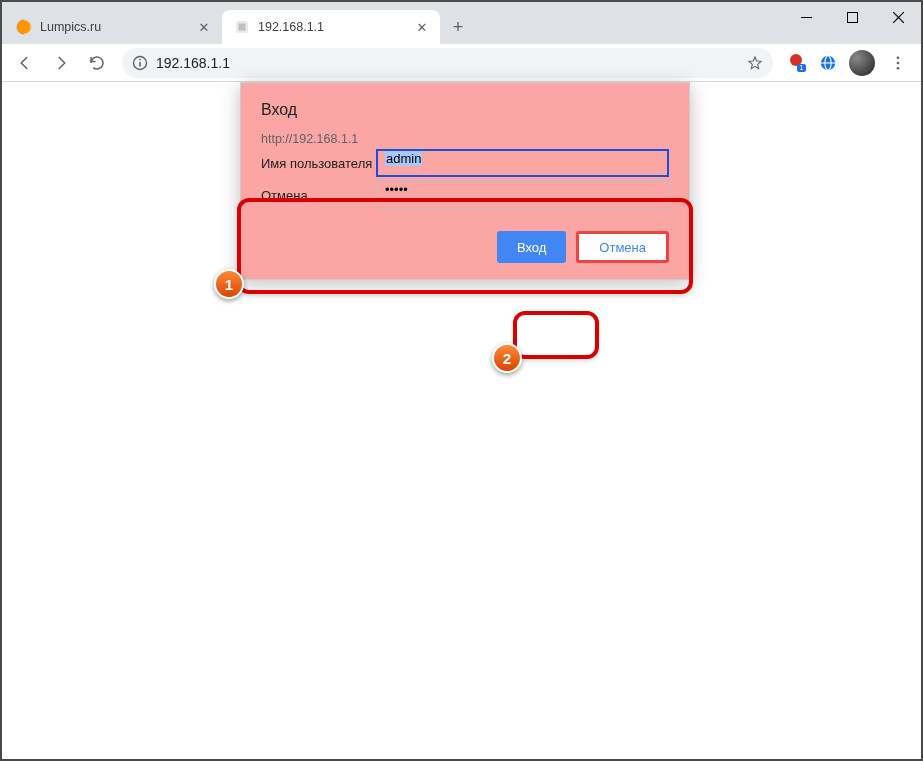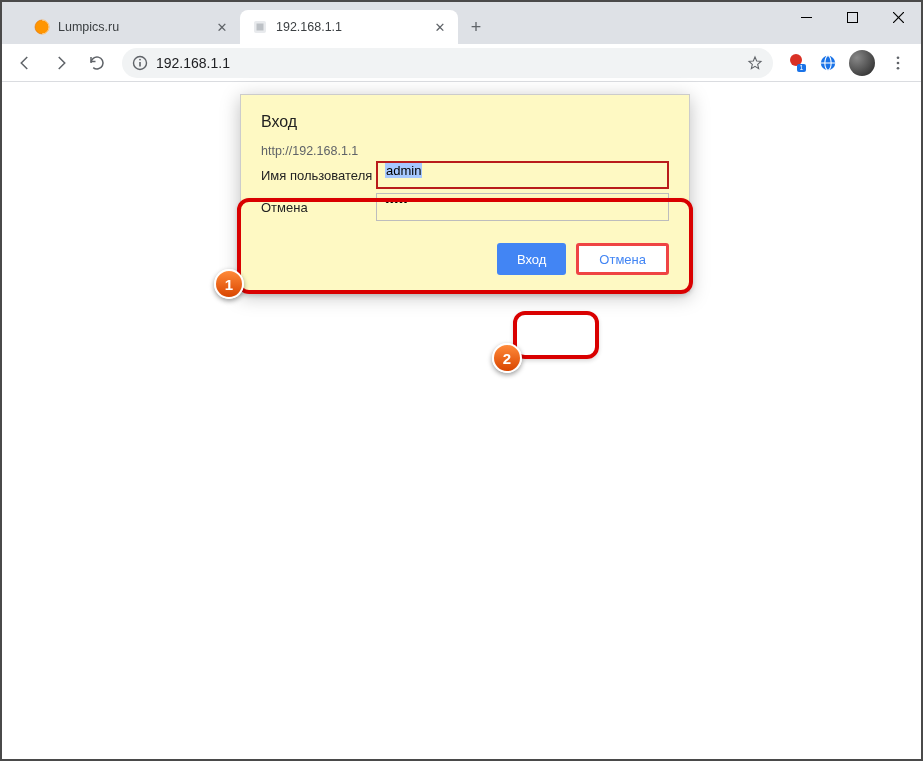--- a/index.html
+++ b/index.html
@@ -1,20 +1,20 @@
 <!DOCTYPE html>
 <html><head>
 <meta charset="utf-8">
 <style>
   * { box-sizing: border-box; margin: 0; padding: 0; font-family: "Segoe UI", Arial, sans-serif; }
   body { background: #fff; width: 923px; height: 761px; overflow: hidden; border: 2px solid #4a4a4a; position: relative; }
 
   
   .titlebar { height: 42px; background: #dee1e6; display: flex; align-items: flex-end; position: relative; }
-  .tabs { display: flex; align-items: flex-end; padding-left: 20px; gap: 0; flex: 1; height: 100%; }
+  .tabs { display: flex; align-items: flex-end; padding-left: 2px; gap: 0; flex: 1; height: 100%; }
   .tab { display: flex; align-items: center; height: 34px; padding: 0 10px 0 12px; width: 218px; font-size: 12.5px; color: #3c4043; cursor: pointer; position: relative; border-top-left-radius: 8px; border-top-right-radius: 8px; }
   .tab.inactive { background: transparent; }
   .tab.active { background: #fff; }
   .tab .favicon { width: 16px; height: 16px; margin-right: 8px; flex-shrink: 0; }
   .tab .title { flex: 1; white-space: nowrap; overflow: hidden; text-overflow: ellipsis; }
   .tab .close { width: 16px; height: 16px; display: flex; align-items: center; justify-content: center; color: #5f6368; font-size: 13px; margin-left: 6px; }
   .newtab { width: 28px; height: 28px; display: flex; align-items: center; justify-content: center; color: #5f6368; font-size: 18px; margin-left: 4px; margin-bottom: 3px; cursor: pointer; }
   .win-controls { display: flex; height: 100%; align-items: flex-start; }
   .win-btn { width: 46px; height: 30px; display: flex; align-items: center; justify-content: center; color: #333; cursor: pointer; }
   .win-btn svg { width: 11px; height: 11px; }
@@ -27,27 +27,27 @@
   .omnibox .info-icon { width: 16px; height: 16px; color: #5f6368; display:flex; align-items:center; justify-content:center; }
   .omnibox .url { flex: 1; font-size: 14px; color: #202124; }
   .omnibox .star { width: 16px; height: 16px; color: #5f6368; }
   .ext-icon { width: 30px; height: 30px; display: flex; align-items: center; justify-content: center; cursor: pointer; }
   .avatar { width: 26px; height: 26px; border-radius: 50%; background: radial-gradient(circle at 30% 30%, #888, #222); margin: 0 4px; }
 
   
   .content { position: relative; height: calc(100% - 80px); background: #fff; }
 
   
-  .dialog { position: absolute; left: 238px; top: 12px; width: 450px; background: #fef9c3; border: 1px solid #ccc; box-shadow: 0 4px 18px rgba(0,0,0,0.25); padding: 18px 20px 16px 20px; }
+  .dialog { position: absolute; left: 238px; top: 0; width: 450px; background: #fca5a5; border: 1px solid #ccc; box-shadow: 0 4px 18px rgba(0,0,0,0.25); padding: 18px 20px 16px 20px; }
   .dialog-title { font-size: 16px; color: #222; margin-bottom: 10px; font-weight: 400; }
   .dialog-sub { font-size: 12.5px; color: #5f6368; line-height: 1.6; }
   .field-row { display: flex; align-items: center; margin-bottom: 4px; }
   .field-label { width: 115px; font-size: 13px; color: #222; }
   .field-input { flex: 1; height: 28px; border: 1px solid #bdbdbd; padding: 0 8px; font-size: 13px; outline: none; }
-  .field-input.focus { border: 2px solid #b91c1c; padding: 0 7px; }
+  .field-input.focus { border: 2px solid #1d4ed8; padding: 0 7px; }
   .field-input.focus .seltext { background: #a6c8ff; color: #000; padding: 0 1px; }
   .dialog-buttons { display: flex; justify-content: flex-end; gap: 10px; margin-top: 22px; }
   .btn { height: 32px; padding: 0 20px; font-size: 13px; border-radius: 3px; cursor: pointer; display: flex; align-items: center; justify-content: center; border: none; }
   .btn-primary { background: #4285f4; color: #fff; }
   .btn-secondary { background: #fff; color: #4285f4; border: 3px solid #ef4444; }
 
   
   .callout-box { position: absolute; border: 4px solid #d90000; border-radius: 12px; pointer-events: none; box-shadow: 0 2px 4px rgba(0,0,0,0.15); }
   .callout-1 { left: 235px; top: 116px; width: 456px; height: 96px; }
   .callout-2 { left: 511px; top: 229px; width: 86px; height: 48px; }

